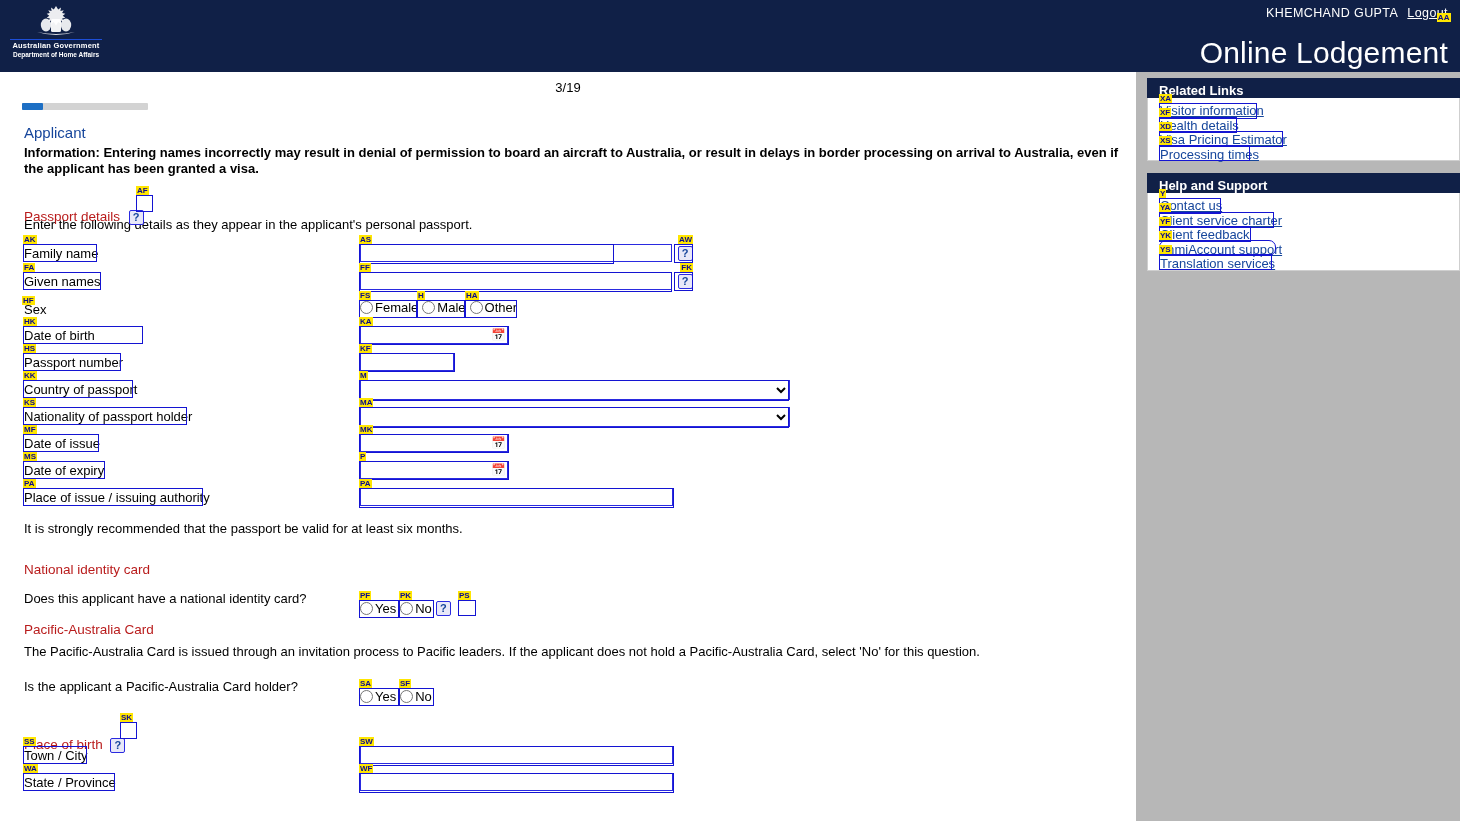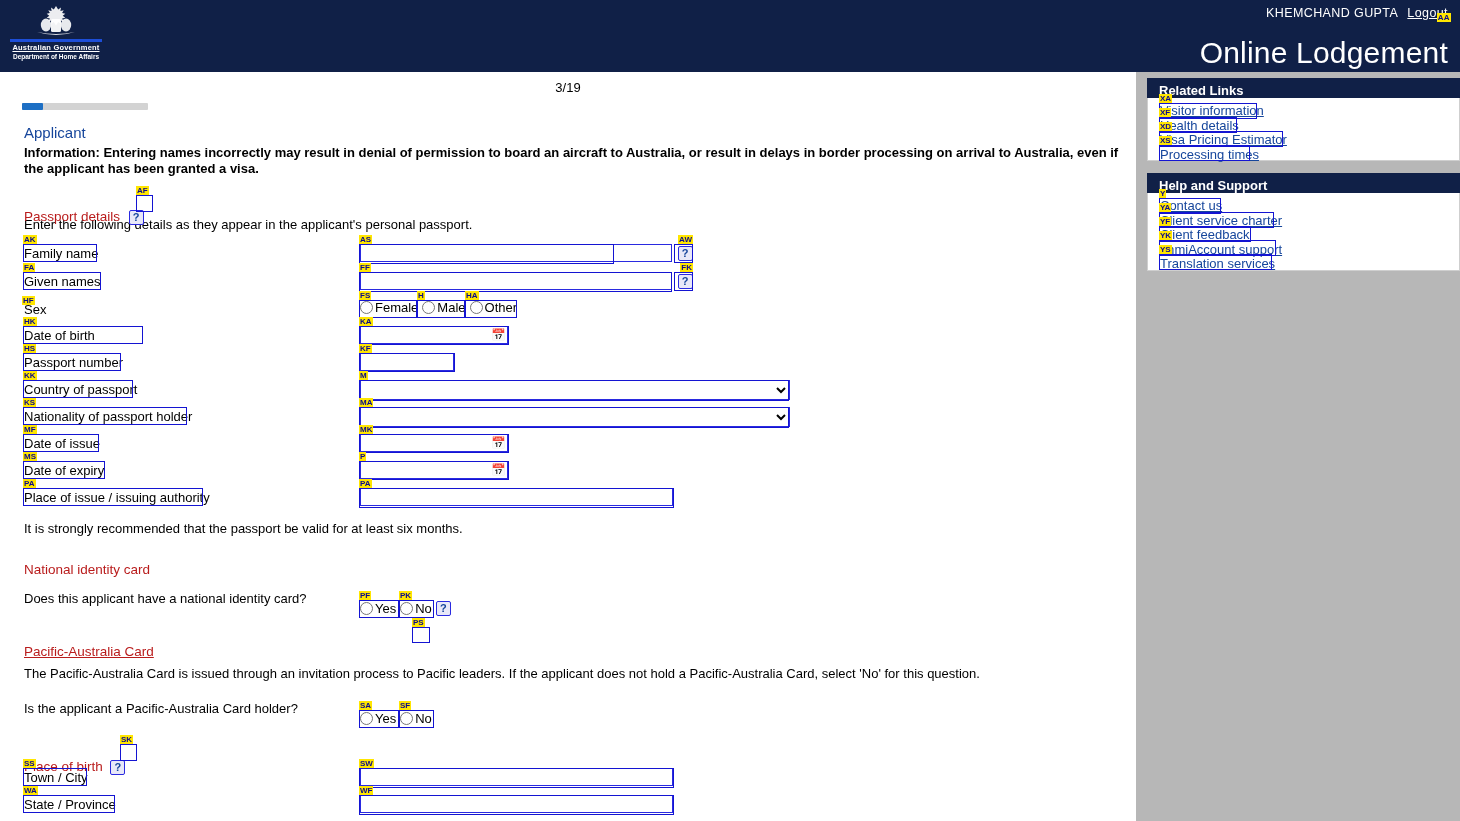--- a/index.html
+++ b/index.html
@@ -31,23 +31,22 @@
     width: 46px; height: 34px;
     margin: 0 auto 1px auto;
     position: relative;
   }
   .crest-emblem svg { display:block; }
   .crest-line1 {
     font-size: 7.5px;
     font-weight: bold;
     letter-spacing: .2px;
     line-height: 9px;
-    border-top: 3px solid #1d4ed8;
+    border-top: 1px solid #1d4ed8;
     padding-top: 1px;
-    text-decoration: underline;
   }
   .crest-line2 {
     font-size: 6.5px;
     font-weight: bold;
     line-height: 9px;
   }
   .user-area {
     position: absolute;
     right: 12px; top: 6px;
     font-size: 12.5px;
@@ -510,27 +509,27 @@
             <span>No</span>
           </label>
           <span class="help-btn">?</span>
         </div>
         <div class="ann" style="left:335px; top:11px; width:40px; height:18px;">
             <span>PF</span>
           </div>
         <div class="ann" style="left:375px; top:11px; width:35px; height:18px;">
             <span>PK</span>
           </div>
-        <div class="ann" style="left:388px; top:11px; width:18px; height:16px;margin-top:27px;">
+        <div class="ann" style="left:434px; top:11px; width:18px; height:16px;">
             <span>PS</span>
           </div>
       </div>
 
       
-      <h3 class="subsection" style="margin-top:28px;text-decoration:underline;">Pacific-Australia Card</h3>
+      <h3 class="subsection" style="margin-top:6px;">Pacific-Australia Card</h3>
       <p class="note">The Pacific-Australia Card is issued through an invitation process to Pacific leaders. If the applicant does not hold a Pacific-Australia Card, select 'No' for this question.</p>
 
       <div class="row" style="margin-top:18px; position:relative; align-items:flex-start;">
         <div class="lbl" style="width:336px;">Is the applicant a Pacific-Australia Card holder?</div>
         <div class="fld radio-group" style="margin-top:12px;">
           <label class="radio-item">
             <input type="radio" name="pac" style="">
             <span>Yes</span>
           </label>
           <label class="radio-item">
@@ -627,21 +626,21 @@
 
         <div class="ann" style="left:11px; top:5px; width:62px; height:16px;">
             <span>Y</span>
           </div>
         <div class="ann" style="left:11px; top:19px; width:115px; height:16px;">
             <span>YA</span>
           </div>
         <div class="ann" style="left:11px; top:33px; width:92px; height:16px;">
             <span>YF</span>
           </div>
-        <div class="ann" style="left:11px; top:47px; width:117px; height:16px;">
+        <div class="ann" style="left:11px; top:47px; width:117px; height:16px;border-radius:7px;">
             <span>YK</span>
           </div>
         <div class="ann" style="left:11px; top:61px; width:113px; height:16px;">
             <span>YS</span>
           </div>
       </div>
     </div>
 
   </div>
 </div>

